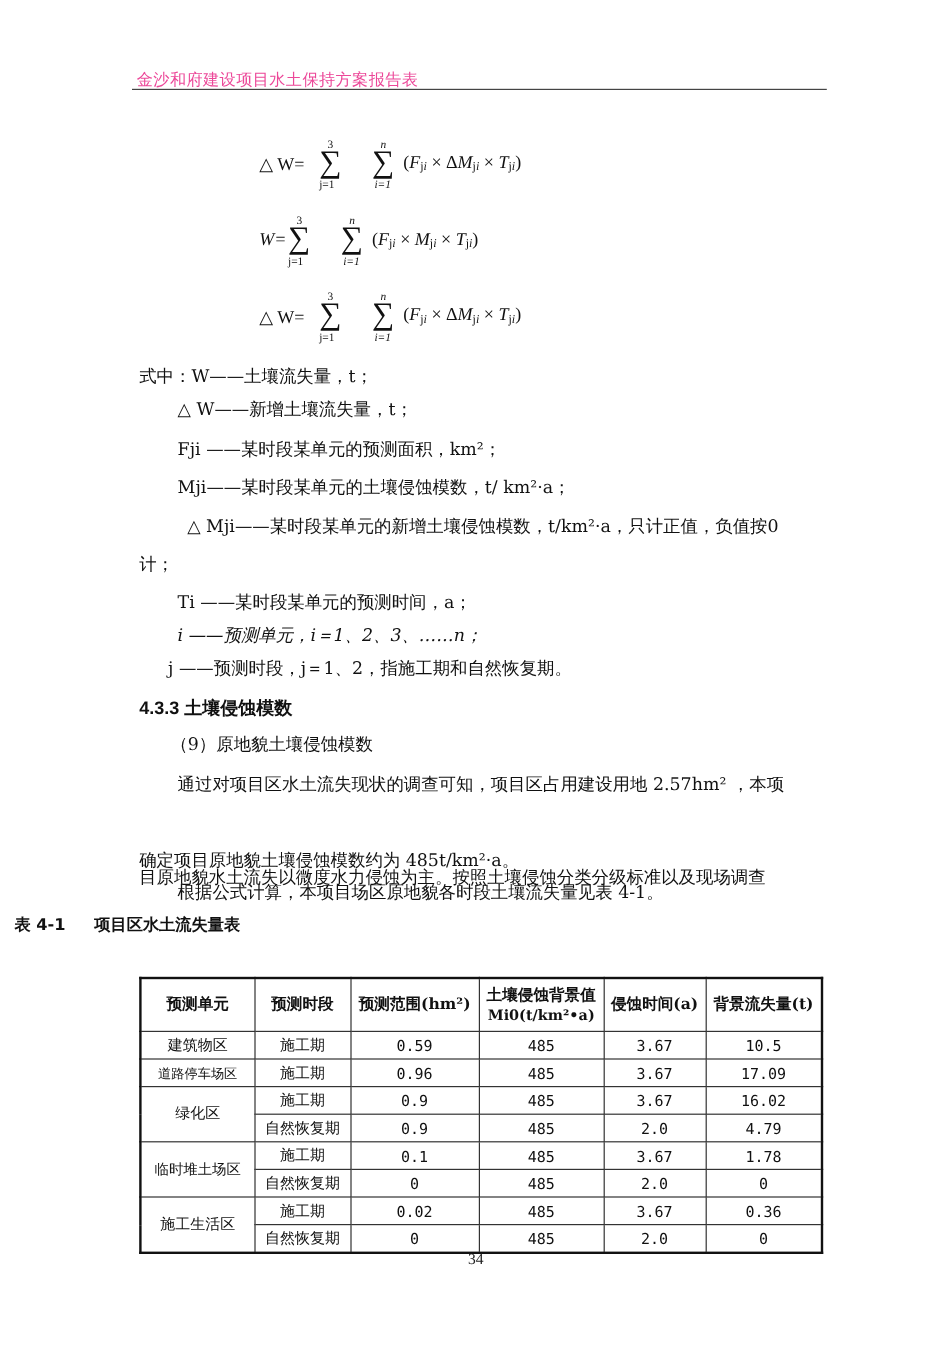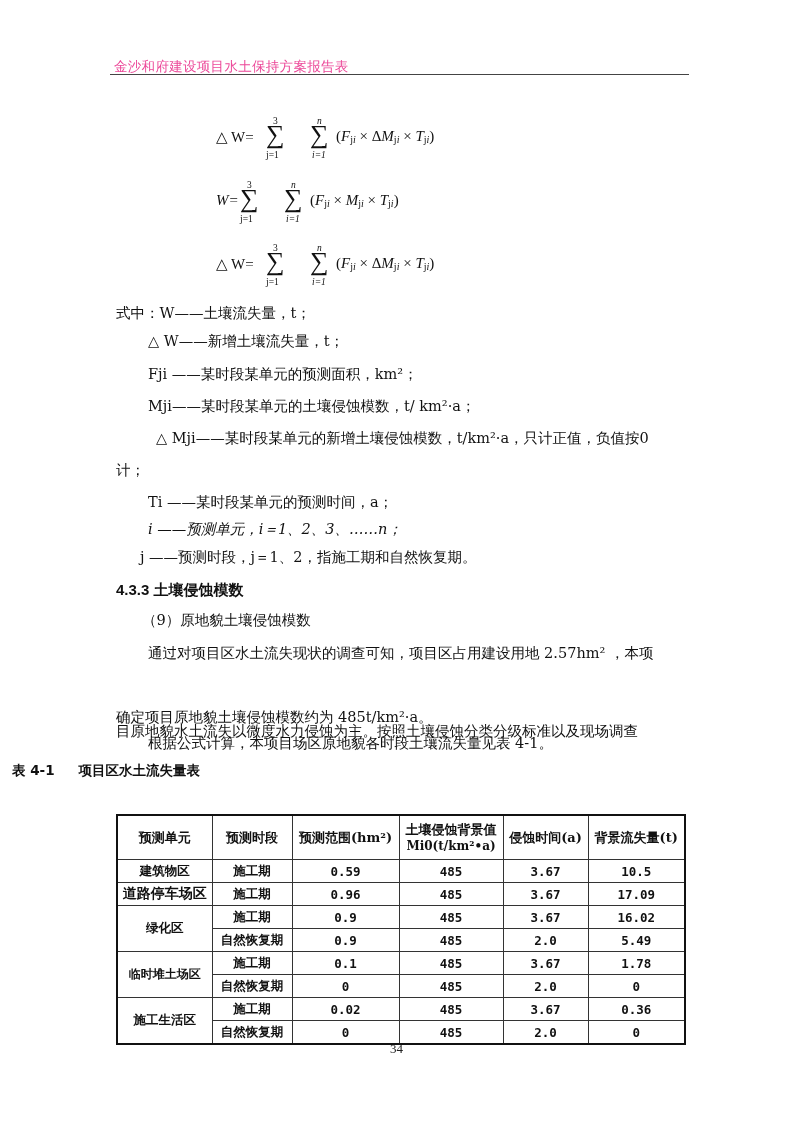--- a/index.html
+++ b/index.html
@@ -13,21 +13,21 @@
   .formula .lim { position:absolute; font-size:9.5px; }
   .formula .it { font-style:italic; }
   .formula .sub { font-size:10px; vertical-align:-2px; font-style:normal; }
   .formula .subi { font-size:10px; vertical-align:-2px; font-style:italic; }
 
   .line { position:absolute; font-size:14.5px; white-space:nowrap; color:#111; }
   .heading { position:absolute; left:116px; top:581px; font-size:15px; font-weight:bold; font-family:"Liberation Sans","DejaVu Sans",sans-serif; }
 
   table.data { position:absolute; left:116px; top:784px; border-collapse:collapse;
                border:2px solid #111; font-size:13px;margin-top:30px; }
-  table.data td, table.data th { border:1px solid #333; text-align:center; padding:0;font-weight:bold; }
+  table.data td, table.data th { border:1px solid #333; text-align:center; padding:0; }
   table.data th { font-weight:bold; font-size:13px; height:43px; line-height:16px; }
   table.data td { height:22px; font-family:"DejaVu Sans Mono","Liberation Mono",monospace; font-size:12.5px; }
   table.data td.cn { font-family:"DejaVu Serif",serif; font-size:12.5px; }
   .tbl-caption { position:absolute; left:0; width:793px; top:762px; text-align:left; font-weight:bold; font-size:13.5px; font-family:"DejaVu Sans",sans-serif;margin-left:12px; }
   .tbl-caption .gap { display:inline-block; width:24px; }
   .page-num { position:absolute; top:1041px; left:0; width:793px; text-align:center; font-size:13px; font-family:"Liberation Serif",serif; color:#222; }
 </style>
 </head>
 <body>
 
@@ -113,41 +113,41 @@
   <tbody>
     <tr>
       <td class="cn">建筑物区</td>
       <td class="cn">施工期</td>
       <td>0.59</td>
       <td>485</td>
       <td>3.67</td>
       <td>10.5</td>
     </tr>
     <tr>
-      <td class="cn" style="font-size:14px;">道路停车场区</td>
+      <td class="cn" style="font-size:11px;">道路停车场区</td>
       <td class="cn">施工期</td>
       <td>0.96</td>
       <td>485</td>
       <td>3.67</td>
       <td>17.09</td>
     </tr>
     <tr>
       <td class="cn" rowspan="2">绿化区</td>
       <td class="cn">施工期</td>
       <td>0.9</td>
       <td>485</td>
       <td>3.67</td>
       <td>16.02</td>
     </tr>
     <tr>
       <td class="cn">自然恢复期</td>
       <td>0.9</td>
       <td>485</td>
       <td>2.0</td>
-      <td>5.49</td>
+      <td>4.79</td>
     </tr>
     <tr>
       <td class="cn" rowspan="2" style="font-size:12px;">临时堆土场区</td>
       <td class="cn">施工期</td>
       <td>0.1</td>
       <td>485</td>
       <td>3.67</td>
       <td>1.78</td>
     </tr>
     <tr>

